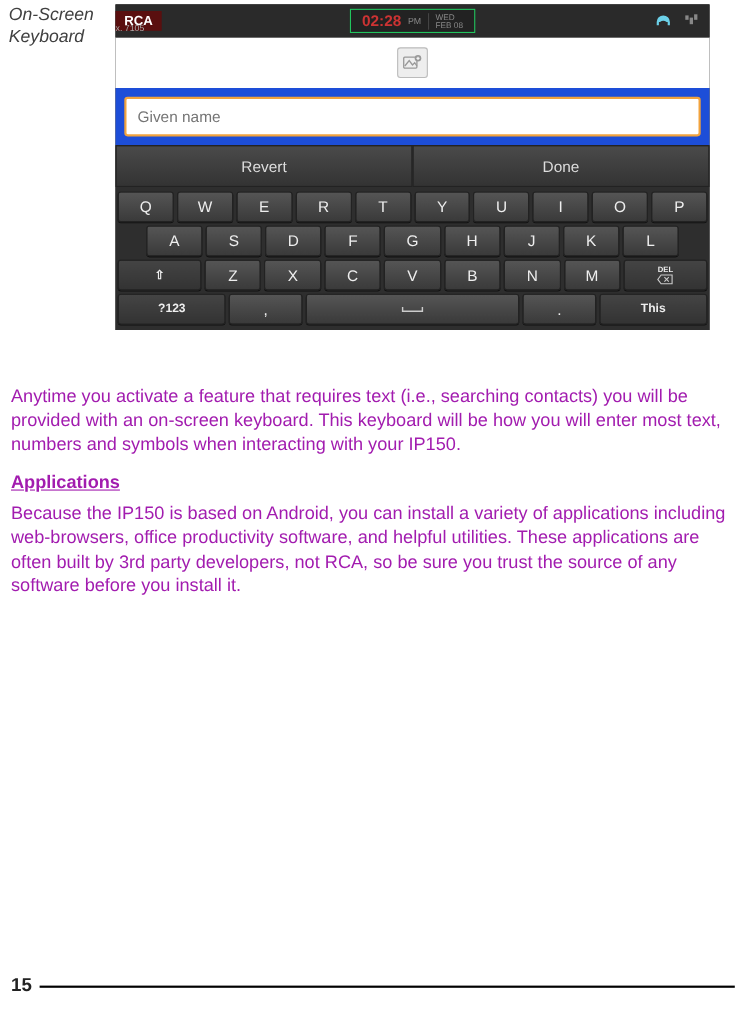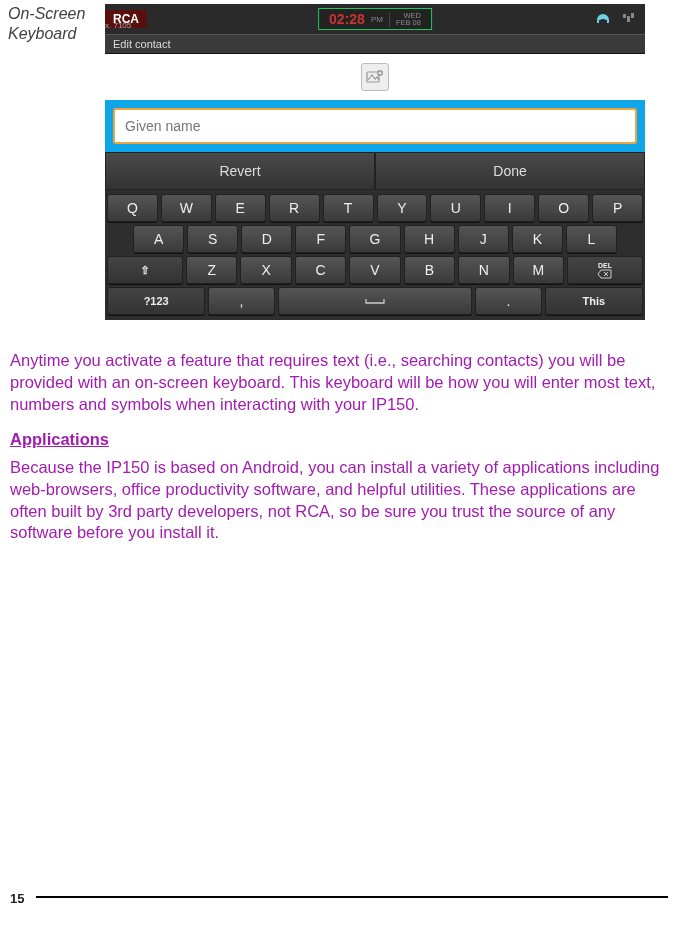--- a/index.html
+++ b/index.html
@@ -5,42 +5,42 @@
   * { margin:0; padding:0; box-sizing:border-box; }
   body { width:678px; height:926px; background:#fff; font-family:Arial,Helvetica,sans-serif; color:#222; position:relative; }
   .section-label { position:absolute; left:8px; top:4px; width:90px; font-style:italic; font-size:16px; line-height:1.25; color:#404040; }
   .screenshot-frame { position:absolute; left:105px; top:4px; width:540px; background:#000; }
   .topbar { background:#2a2a2a; height:30px; display:flex; align-items:center; font-size:11px; color:#ccc; position:relative; }
   .brand-box { background:#5a0f0f; color:#fff; font-weight:bold; padding:2px 8px; font-size:12px; }
   .brand-sub { position:absolute; left:0; top:17px; font-size:8px; color:#aaa; }
   .clock-box { background:#222; border:1px solid #22c55e; padding:2px 10px; margin-left:auto; margin-right:auto; position:absolute; left:50%; transform:translateX(-50%); display:flex; align-items:center; gap:6px; }
   .clock-time { color:#c33; font-weight:bold; font-size:14px; }
   .clock-pm { color:#888; font-size:8px; }
-  .clock-day { color:#888; font-size:7.5px; line-height:1; text-align:right; border-left:1px solid #444; padding-left:6px; }
+  .clock-day { color:#888; font-size:7.5px; line-height:1; text-align:left; border-left:1px solid #444; padding-left:6px; }
   .top-icons { position:absolute; right:10px; display:flex; gap:10px; align-items:center; }
   .top-icons svg { display:block; }
   .context-bar { background:#3a3a3a; color:#ddd; font-size:11px; padding:3px 8px; border-top:1px solid #555; border-bottom:1px solid #111; }
   .img-strip { background:#fff; height:46px; display:flex; align-items:center; justify-content:center; }
   .img-thumb { width:28px; height:28px; border:1px solid #bbb; border-radius:3px; background:#eee; display:flex; align-items:center; justify-content:center; }
-  .input-row { background:#0ea5e9; padding:8px; }
+  .input-row { background:#1d4ed8; padding:8px; }
   .text-field { width:100%; height:36px; border:2px solid #f2a33c; border-radius:3px; background:#fff; padding:0 10px; font-size:14px; color:#888; }
   .action-row { display:flex; background:#333; }
   .action-btn { flex:1; background:linear-gradient(#4a4a4a,#333); color:#ddd; text-align:center; font-size:14px; padding:10px 0; border:1px solid #222; cursor:pointer; }
   .kbd { background:#2e2e2e; padding:4px 2px 2px 2px; }
   .kbd-row { display:flex; justify-content:center; margin-bottom:3px; gap:3px; }
   .key { background:linear-gradient(#555,#3a3a3a); border:1px solid #222; border-radius:3px; color:#eee; font-size:14px; height:28px; display:flex; align-items:center; justify-content:center; cursor:pointer; min-width:44px; flex:1; box-shadow:0 1px 0 #111; }
   .key.wide { flex:1.5; }
   .key.small-txt { font-size:10px; }
   .key.space { flex:3; }
   .key.fn { background:linear-gradient(#444,#333); font-size:11px; font-weight:bold; }
   .row2 { padding:0 26px; }
   .body-text { position:absolute; left:10px; top:350px; width:658px; font-size:16.5px; line-height:1.32; color:#a21caf; }
   .body-text p { margin-bottom:14px; }
   .body-text h2 { font-size:16.5px; font-weight:bold; text-decoration:underline; margin-bottom:6px; }
-  .page-num { position:absolute; left:10px; bottom:20px; font-weight:bold; font-size:13px;text-align:right; }
+  .page-num { position:absolute; left:10px; bottom:20px; font-weight:bold; font-size:17px;text-align:right; }
   .footer-rule { position:absolute; left:36px; bottom:28px; height:2px; background:#000; width:632px; }
 </style>
 </head>
 <body>
 
 <div class="section-label">On-Screen Keyboard</div>
 
 <div class="screenshot-frame">
 
   <div class="topbar">
@@ -60,21 +60,20 @@
       <span>
           <svg width="14" height="14" viewBox="0 0 14 14">
             <rect x="2" y="2" width="3" height="4" fill="#888"></rect>
             <rect x="6" y="4" width="3" height="6" fill="#888"></rect>
             <rect x="10" y="1" width="3" height="5" fill="#888"></rect>
           </svg>
         </span>
     </div>
   </div>
 
-  <div class="context-bar">Edit contact</div>
 
   <div class="img-strip">
     <div class="img-thumb">
       <svg width="18" height="16" viewBox="0 0 18 16">
           <rect x="1" y="3" width="12" height="10" rx="1" fill="none" stroke="#999" stroke-width="1.2"></rect>
           <polyline points="2,11 6,6 9,10 11,8 13,11" fill="none" stroke="#999" stroke-width="1.2"></polyline>
           <circle cx="14" cy="4" r="3" fill="#999"></circle>
           <path d="M14 2.5v3M12.5 4h3" stroke="#fff" stroke-width="1"></path>
         </svg>
     </div>

